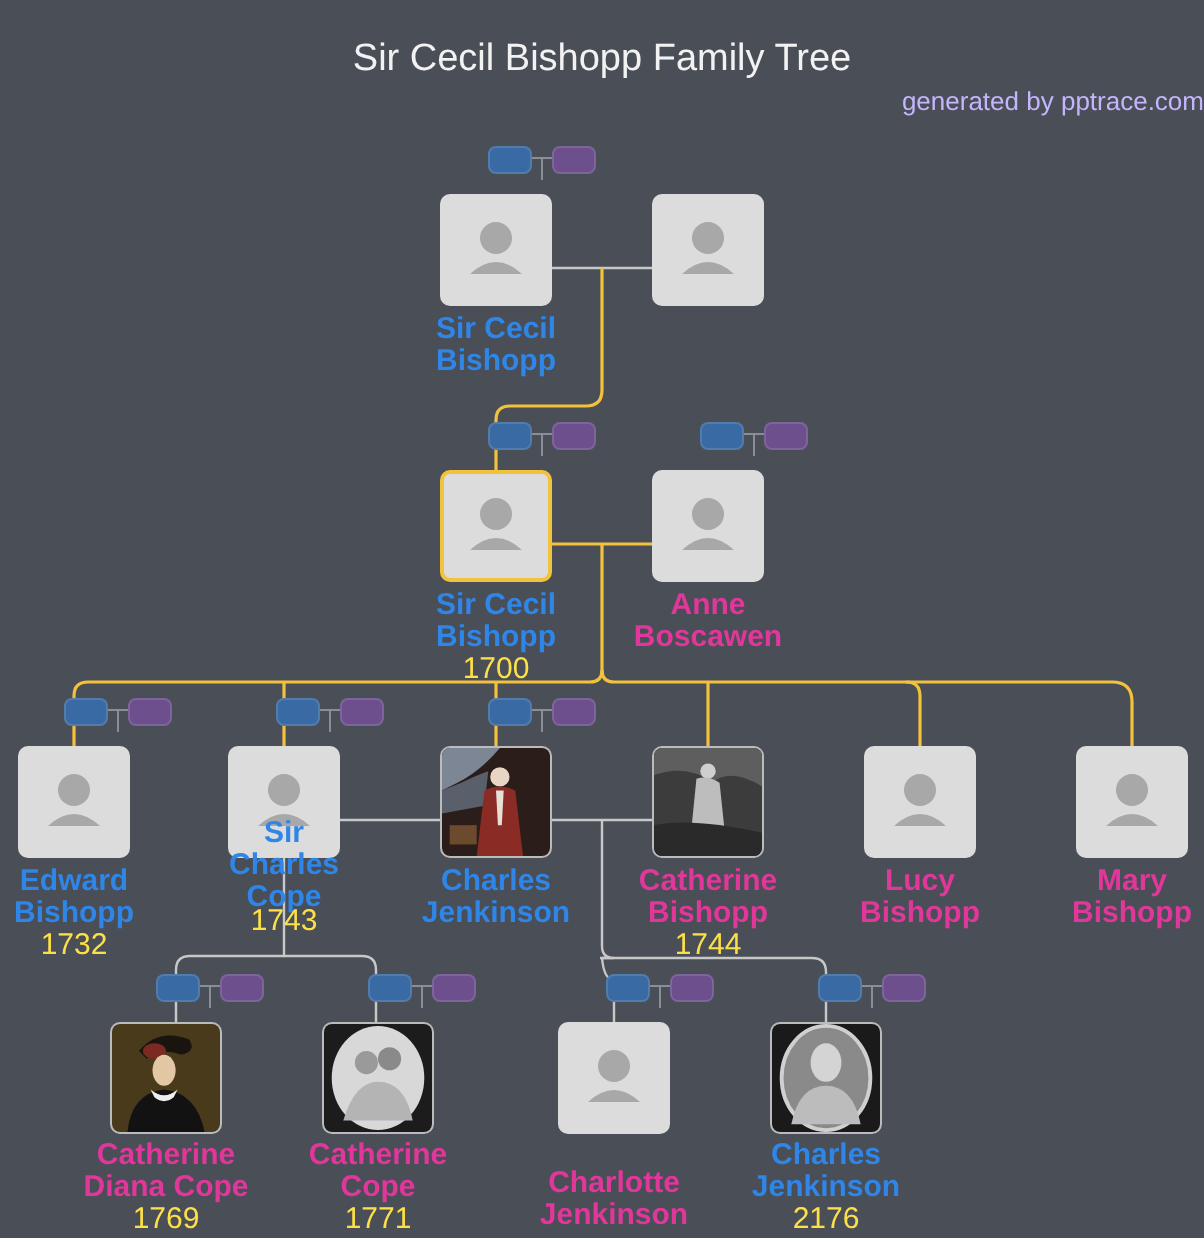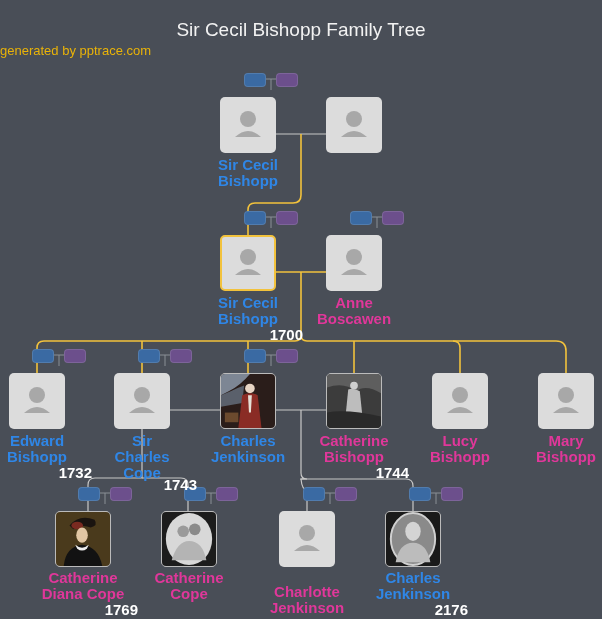--- a/index.html
+++ b/index.html
@@ -8,21 +8,21 @@
     background: #494e57;
     font-family: "Liberation Sans", "DejaVu Sans", sans-serif;
     position: relative;
   }
   .title {
     position: absolute; left: 0; right: 0; top: 19px;
     text-align: center; color: #f2f2f2; font-size: 19px;
   }
   .subtitle {
     position: absolute; left: 0; right: 0; top: 43px;
-    text-align: left; color: #eab308; font-size: 13px;
+    text-align: right; color: #c4b5fd; font-size: 13px;
   }
   svg.lines { position: absolute; left: 0; top: 0; }
   .pill {
     position: absolute; width: 20px; height: 12px; border-radius: 4px;
     border: 1px solid rgba(255,255,255,0.12);
   }
   .pill.blue { background: #3a6aa3; }
   .pill.purple { background: #6c4f8c; }
   .card {
     position: absolute; width: 56px; height: 56px;
@@ -32,21 +32,21 @@
   .card.selected { border: 2px solid #f2c23c; }
   .card.photo { border: 1px solid #bbbbbb; }
   .avatar-icon { position: absolute; left: 0; top: 0; width: 100%; height: 100%; }
   .label {
     position: absolute; width: 110px; text-align: center;
     font-weight: bold; font-size: 15px; line-height: 16px;
   }
   .male { color: #2f86e6; }
   .female { color: #e0379a; }
   .year {
-    display: block; color: #ffffff; font-weight: bold; font-size: 15px; line-height: 16px; text-align: right;
+    display: block; color: #fde047; font-weight: normal; font-size: 15px; line-height: 16px;
   }
 </style>
 </head>
 <body>
 
 <div class="title">Sir Cecil Bishopp Family Tree</div>
 <div class="subtitle">generated by pptrace.com</div>
 
 <svg class="lines" width="602" height="619">
 
@@ -167,21 +167,21 @@
   <span>Bishopp</span>
   <span class="year">1732</span>
 </div>
 
 <div class="card" style="left:114px;top:373px">
   <svg class="avatar-icon" viewBox="0 0 56 56">
       <circle cx="28" cy="22" r="8" fill="#a8a8a8"></circle>
       <path d="M15 40 Q28 28 41 40 Z" fill="#a8a8a8"></path>
     </svg>
 </div>
-<div class="label male" style="left:87px;top:433px">
+<div class="label male" style="left:87px;top:409px">
   <span>Sir</span><br>
   <span>Charles</span><br>
   <span>Cope</span>
   <span class="year" style="margin-top:-4px">1743</span>
 </div>
 
 <div class="card photo" style="left:220px;top:373px">
   <svg class="avatar-icon" viewBox="0 0 56 56">
     <rect width="56" height="56" fill="#2a1d1a"></rect>
     <path d="M0 0 H30 Q20 12 8 18 L0 22 Z" fill="#7d8694"></path>
@@ -255,20 +255,21 @@
     <rect width="56" height="56" fill="#1c1c1c"></rect>
     <ellipse cx="28" cy="28" rx="24" ry="27" fill="#d8d8d8"></ellipse>
     <circle cx="22" cy="20" r="6" fill="#9a9a9a"></circle>
     <circle cx="34" cy="18" r="6" fill="#8a8a8a"></circle>
     <path d="M10 50 Q16 30 28 30 Q42 30 46 50 Z" fill="#b4b4b4"></path>
   </svg>
 </div>
 <div class="label female" style="left:134px;top:570px">
   <span>Catherine</span><br>
   <span>Cope</span>
+  <span class="year">1771</span>
 </div>
 
 <div class="card" style="left:279px;top:511px">
   <svg class="avatar-icon" viewBox="0 0 56 56">
       <circle cx="28" cy="22" r="8" fill="#a8a8a8"></circle>
       <path d="M15 40 Q28 28 41 40 Z" fill="#a8a8a8"></path>
     </svg>
 </div>
 <div class="label female" style="left:252px;top:584px">
   <span>Charlotte</span><br>

